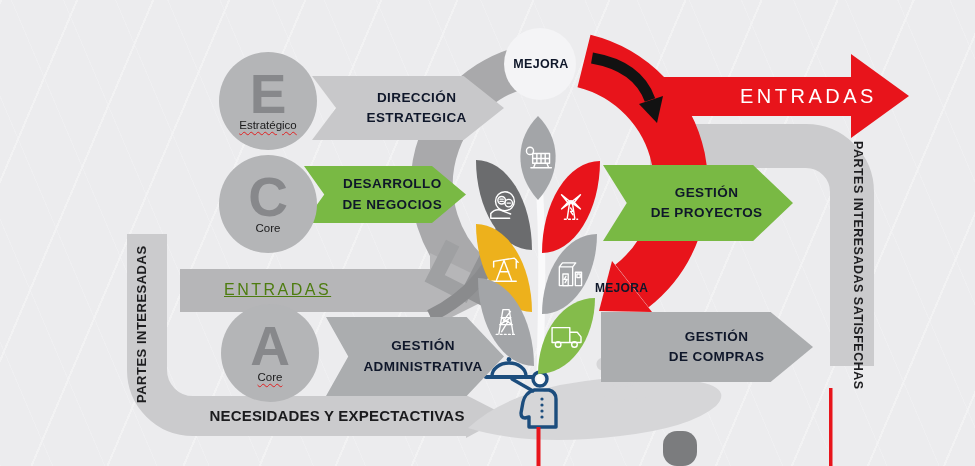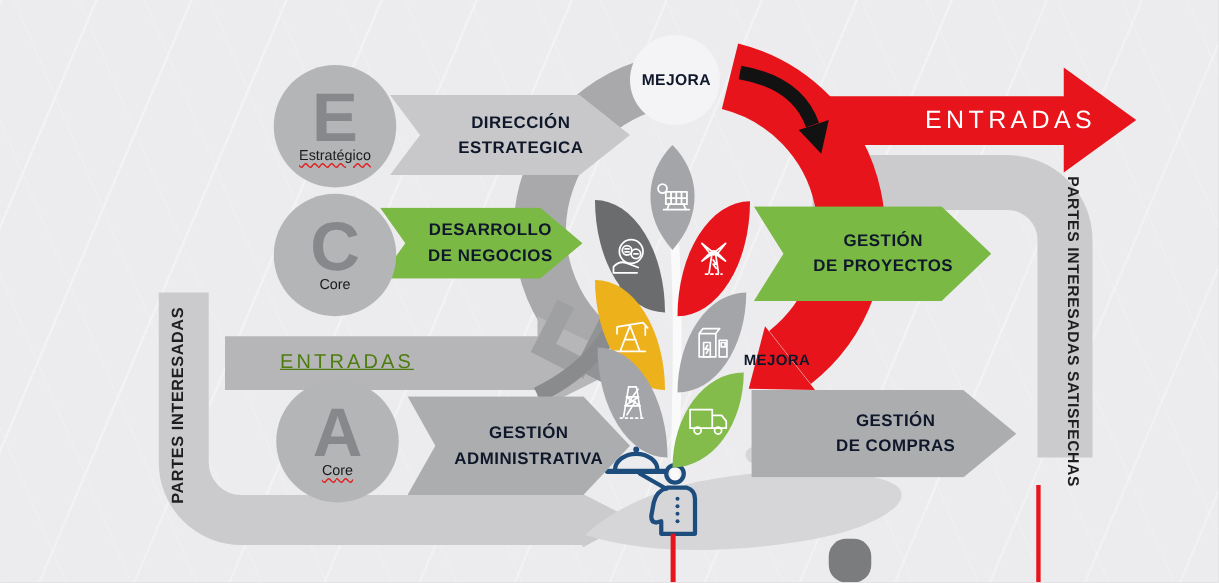--- a/index.html
+++ b/index.html
@@ -192,16 +192,17 @@
       <path d="M3 6 H22 V22 H3 Z M22 11 H30 L34 16 V22 H22"></path>
       <circle cx="9.5" cy="24" r="3"></circle>
         <circle cx="27" cy="24" r="3"></circle>
     </svg>
   </div>
 
   <div class="mejora" style="left:512px;top:57px;width:58px;text-align:center;">MEJORA</div>
   <div class="mejora" style="left:595px;top:281px;font-size:12px;">MEJORA</div>
   <div class="salidas" style="left:740px;top:85px;">ENTRADAS</div>
   <div class="entradas" style="left:224px;top:281px;">ENTRADAS</div>
+  <div class="needs" style="left:172px;top:407px;width:330px;text-align:center;">NECESIDADES Y EXPECTACTIVAS</div>
   <div class="vtext flip" style="left:134px;top:238px;height:172px;width:26px;font-size:13px;">PARTES INTERESADAS</div>
   <div class="vtext" style="left:839px;top:140px;height:250px;width:26px;font-size:12.5px;">PARTES INTERESADAS SATISFECHAS</div>
 
 </div>
 
 </body></html>

